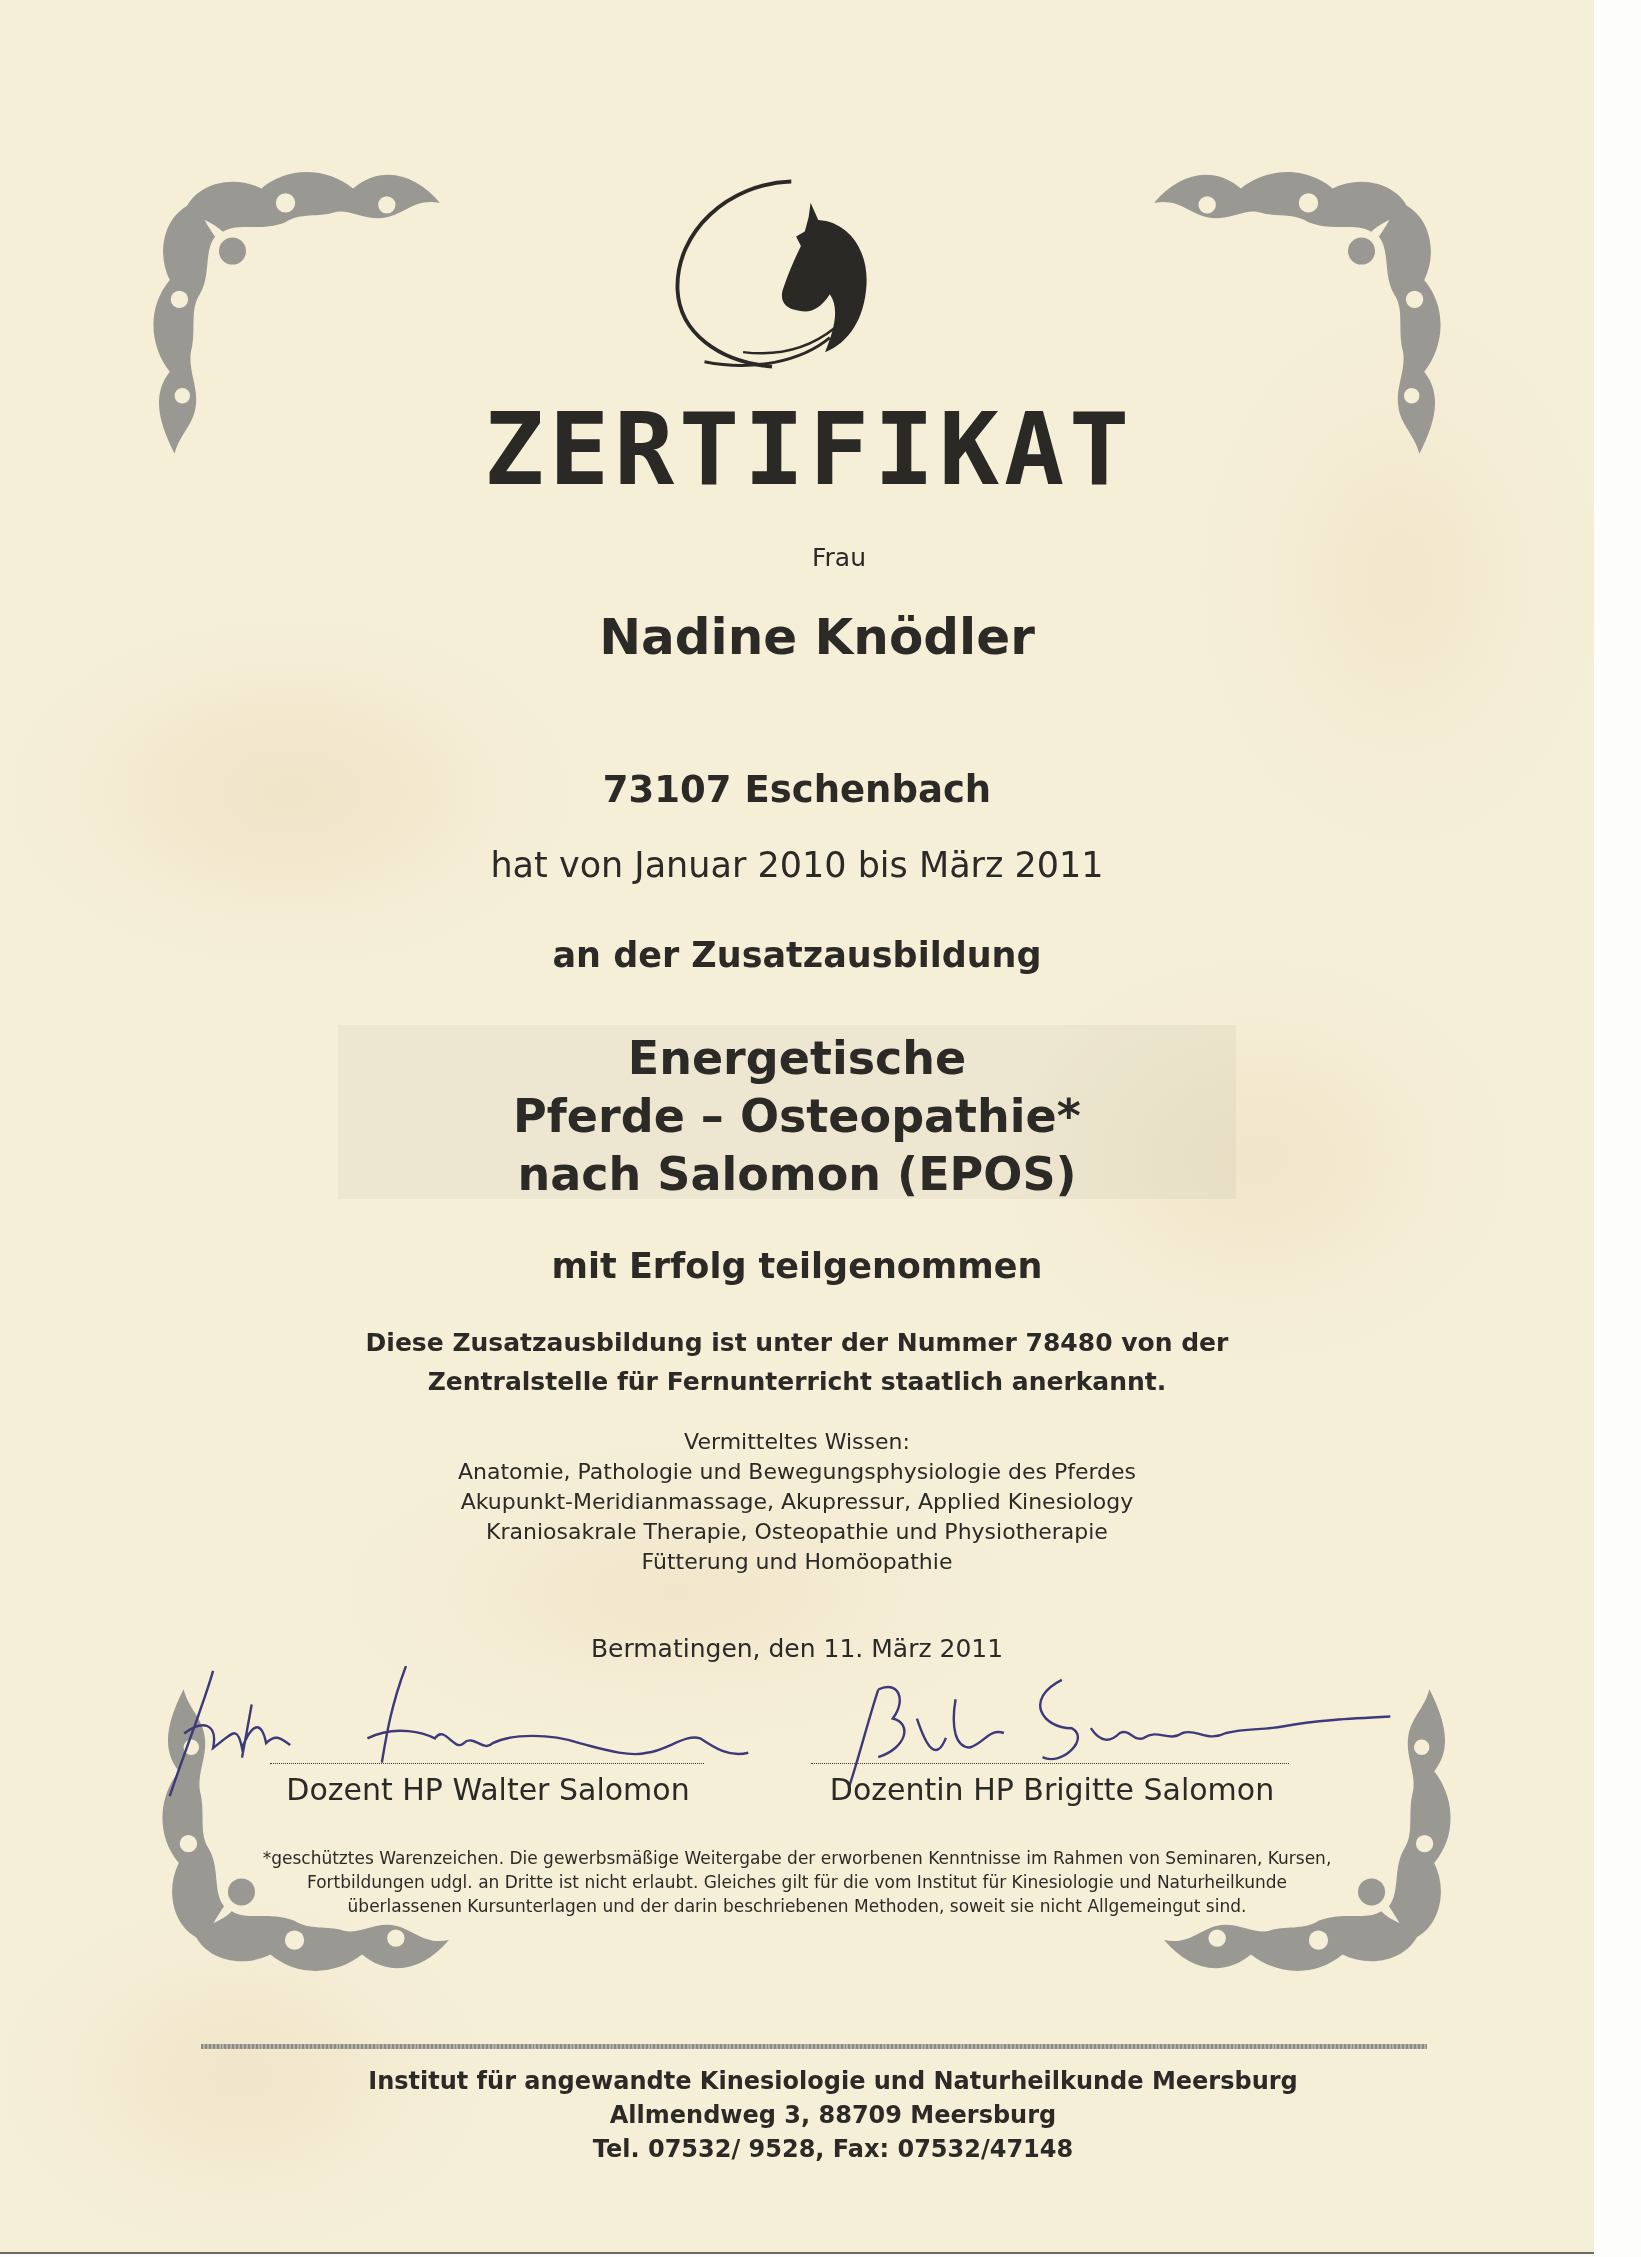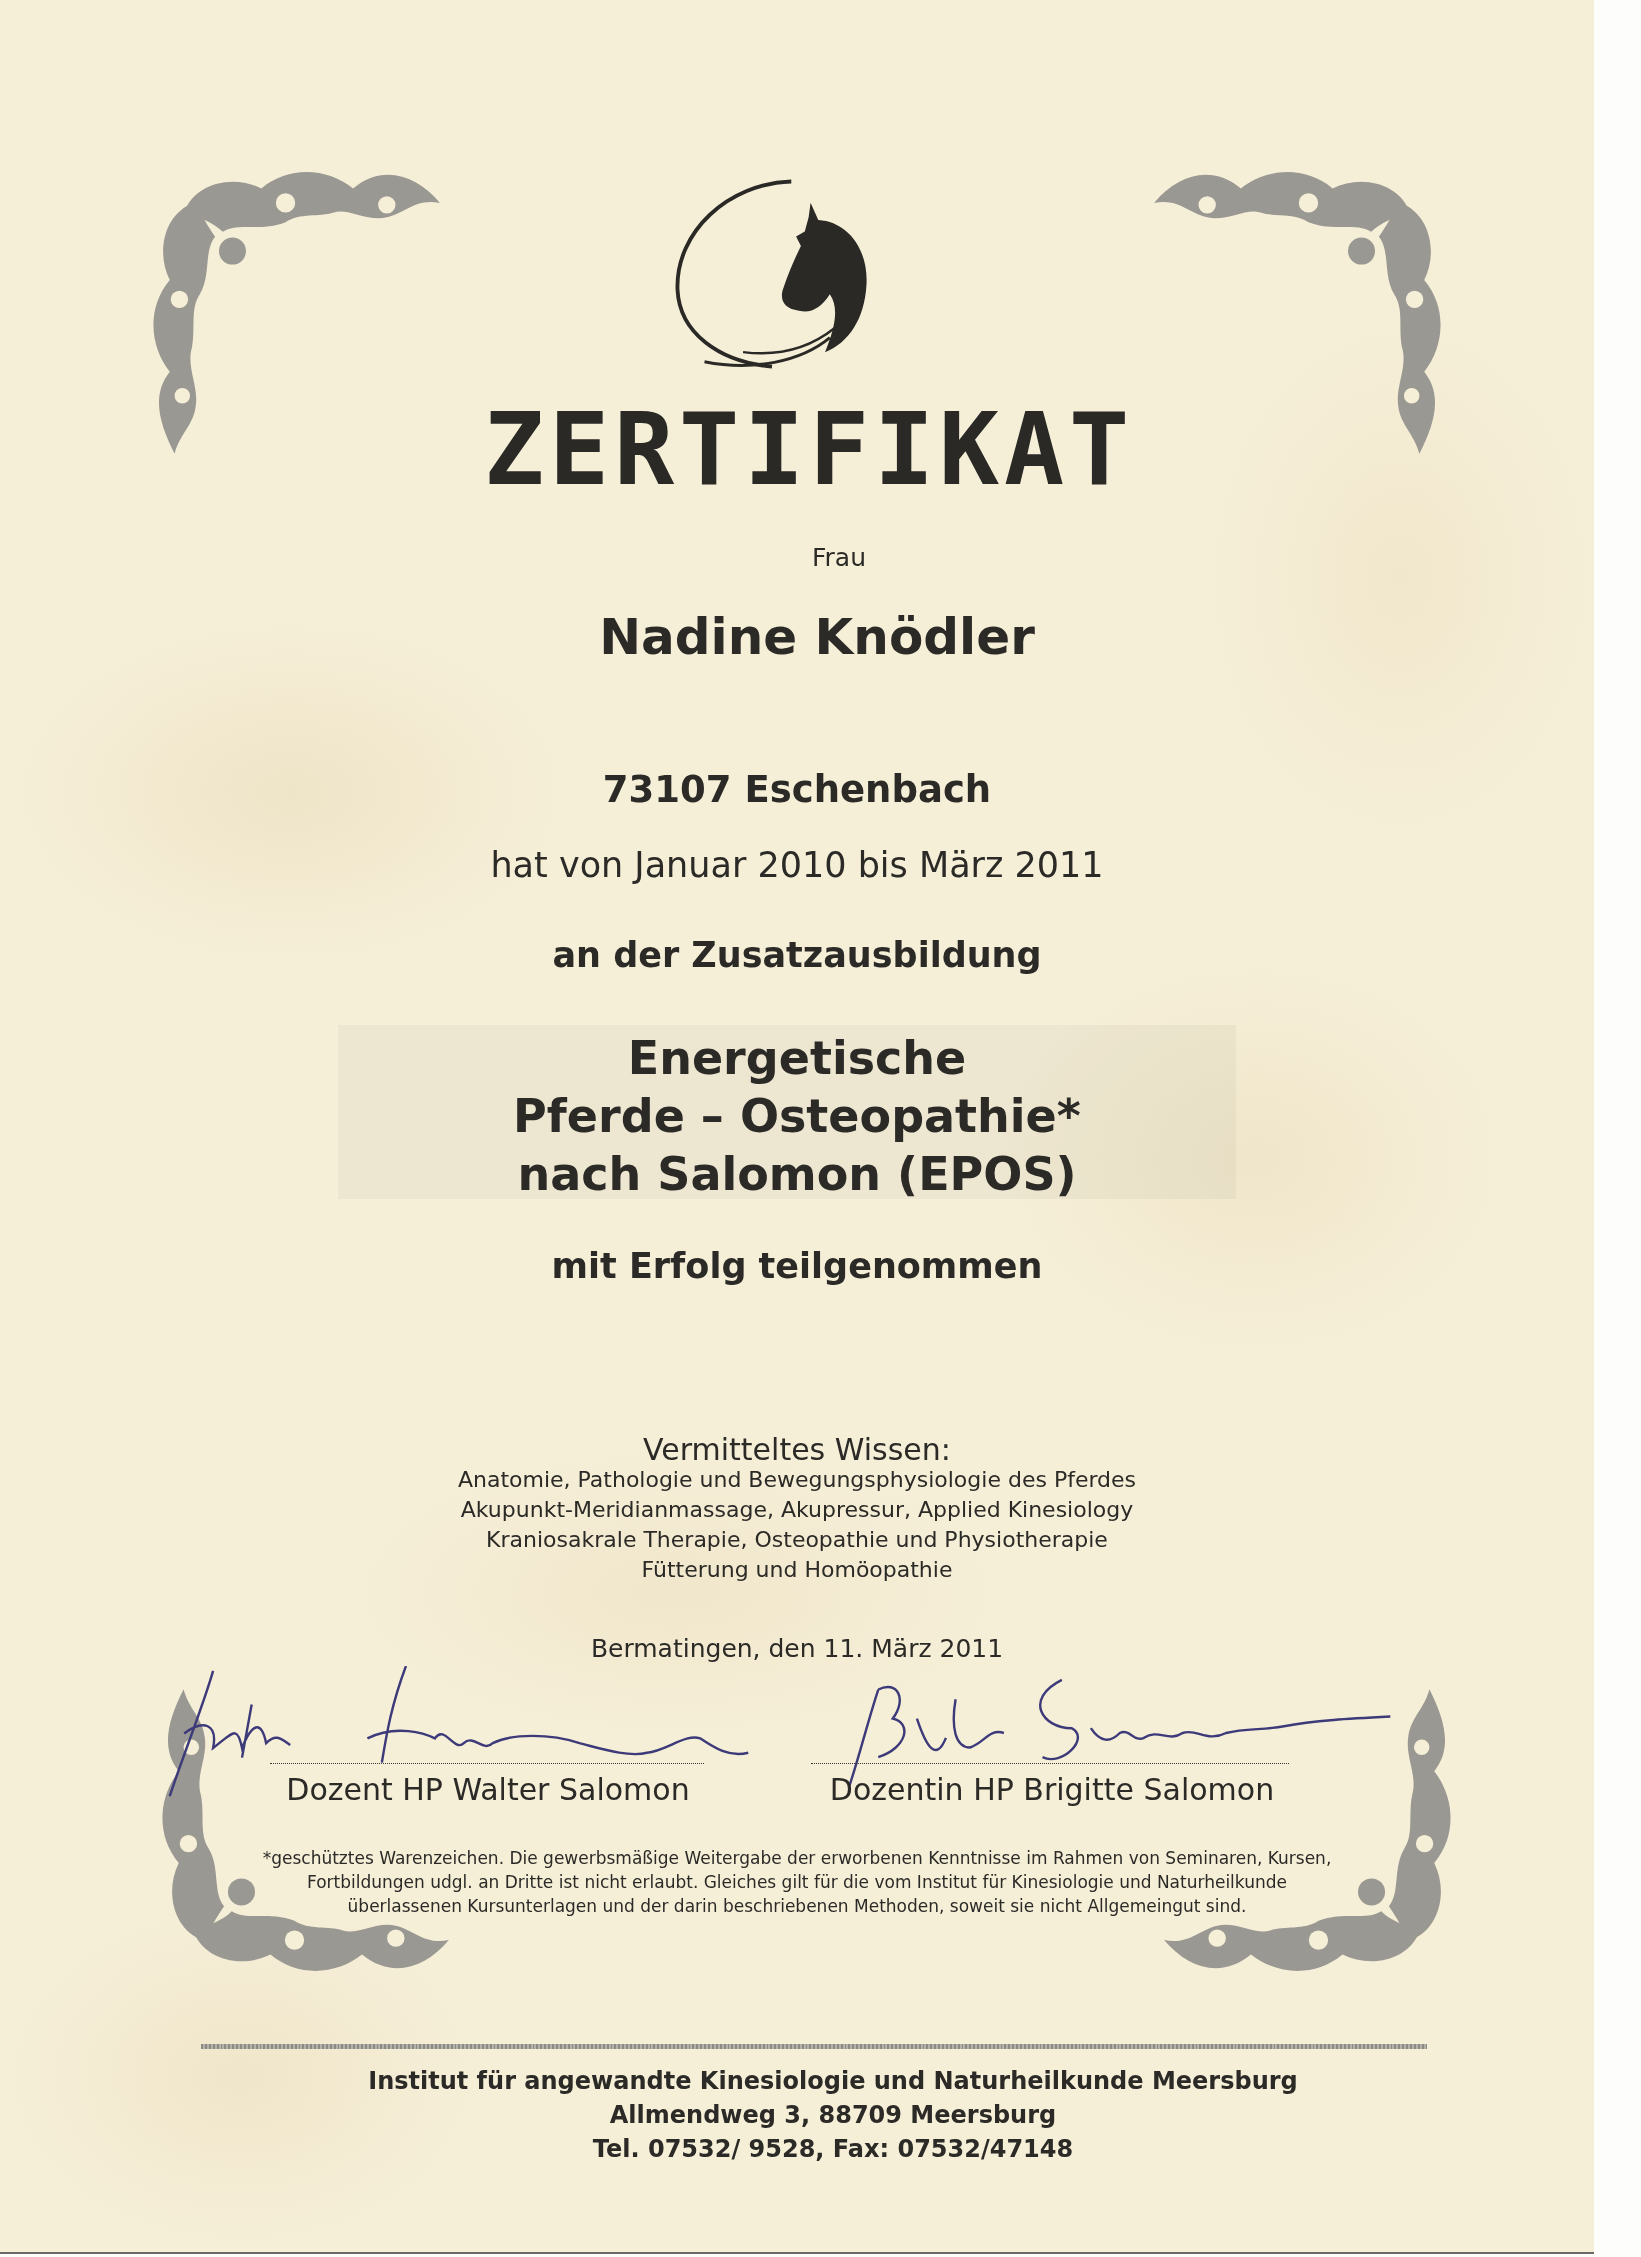--- a/index.html
+++ b/index.html
@@ -33,21 +33,21 @@
   }
   .small { font-size: 25px; color: #2b2a27; padding-left: 42px; }
   .name { font-size: 50px; font-weight: bold; margin-left: 20px; }
   .city { font-size: 37px; font-weight: bold; }
   .period { font-size: 35px; }
   .course-intro { font-size: 35px; font-weight: bold; }
   .course-title { font-size: 46px; font-weight: bold; line-height: 58px; }
   .success { font-size: 35px; font-weight: bold; }
   .accreditation { font-size: 25px; font-weight: bold; line-height: 39px; }
   .knowledge { font-size: 22px; line-height: 30px; }
-  .knowledge .head { font-size: 30px; margin-top: 8px; }
+  .knowledge .head { font-size: 22px; }
   .date { font-size: 25px; }
   .sig-line {
     position: absolute; top: 1763px; height: 0;
     border-top: 1.9px dotted #3a3936;
   }
   .sig-label { position: absolute; top: 1772px; font-size: 30px; text-align: center; }
   .footnote { font-size: 17px; line-height: 24px; }
   .rule {
     position: absolute; left: 201px; top: 2044px; width: 1226px; height: 4.8px;
     background: repeating-linear-gradient(90deg, #8c8a85 0 1.9px, #b5b2aa 1.9px 3.9px);
@@ -130,20 +130,24 @@
 
   <div class="title-shade"></div>
   <div class="center course-title" style="top:1029px">
     <div>Energetische</div>
     <div>Pferde – Osteopathie*</div>
     <div>nach Salomon (EPOS)</div>
   </div>
 
   <div class="center success" style="top:1246px">mit Erfolg teilgenommen</div>
 
+  <div class="center accreditation" style="top:1323px">
+    <div>Diese Zusatzausbildung ist unter der Nummer 78480 von der</div>
+    <div>Zentralstelle für Fernunterricht staatlich anerkannt.</div>
+  </div>
 
   <div class="center knowledge" style="top:1427px">
     <div class="head">Vermitteltes Wissen:</div>
     <div>Anatomie, Pathologie und Bewegungsphysiologie des Pferdes</div>
     <div>Akupunkt-Meridianmassage, Akupressur, Applied Kinesiology</div>
     <div>Kraniosakrale Therapie, Osteopathie und Physiotherapie</div>
     <div>Fütterung und Homöopathie</div>
   </div>
 
   <div class="center date" style="top:1634px">Bermatingen, den 11. März 2011</div>

